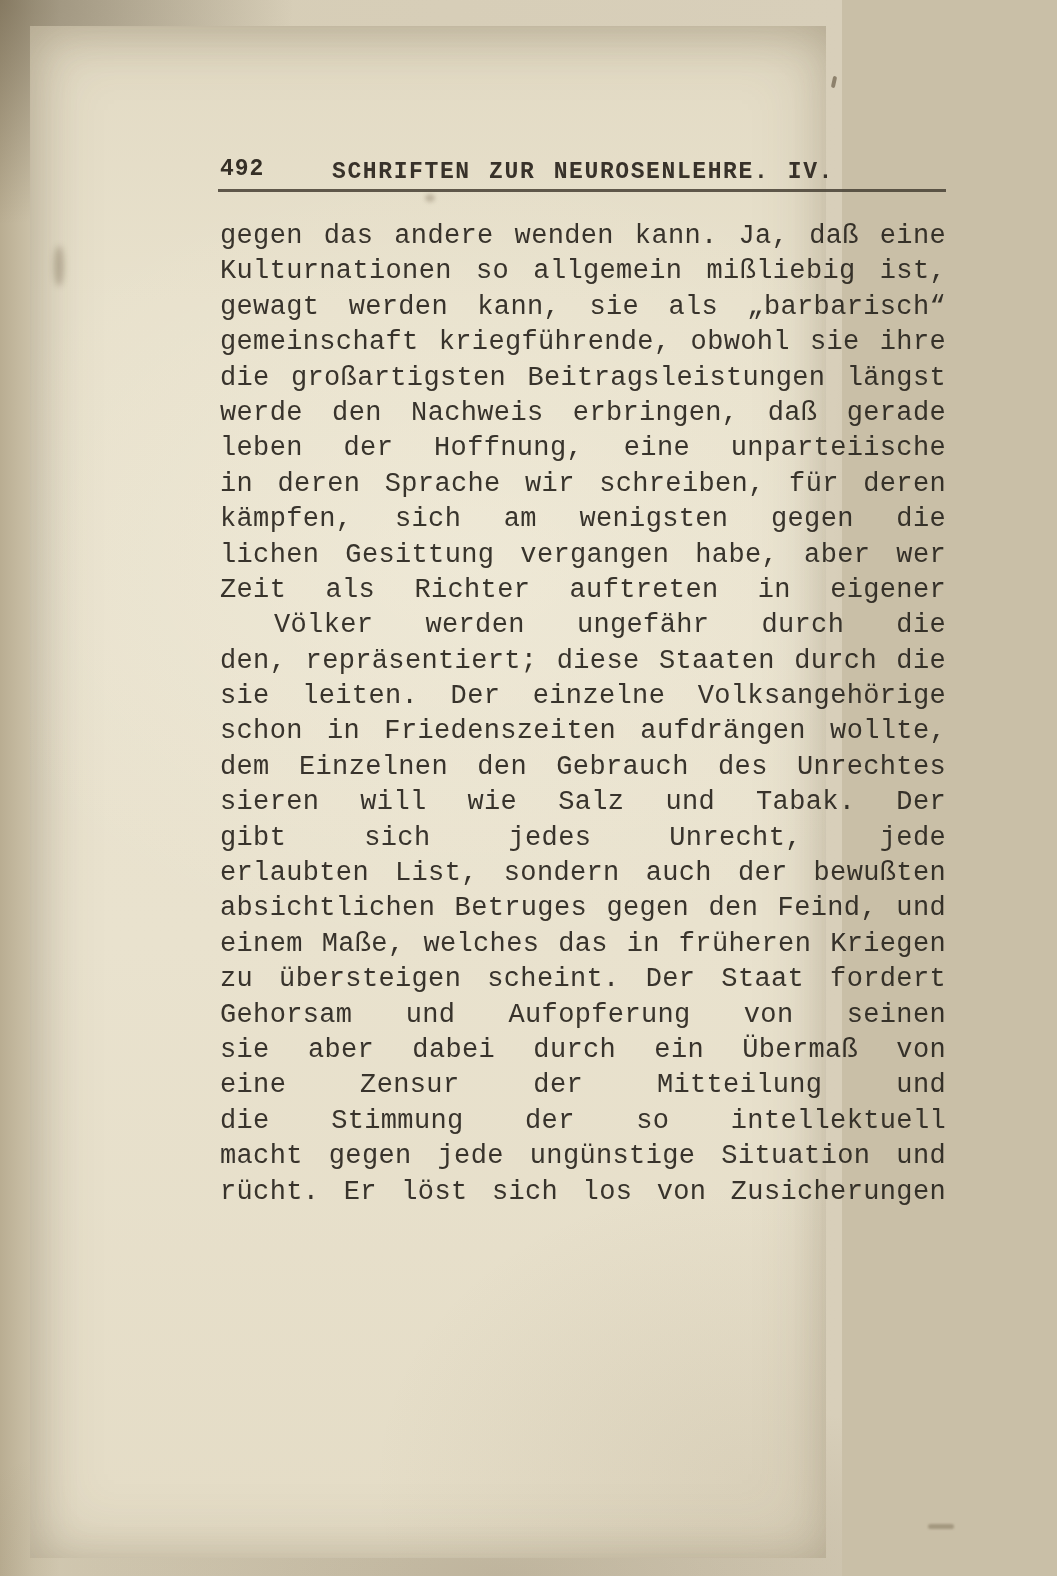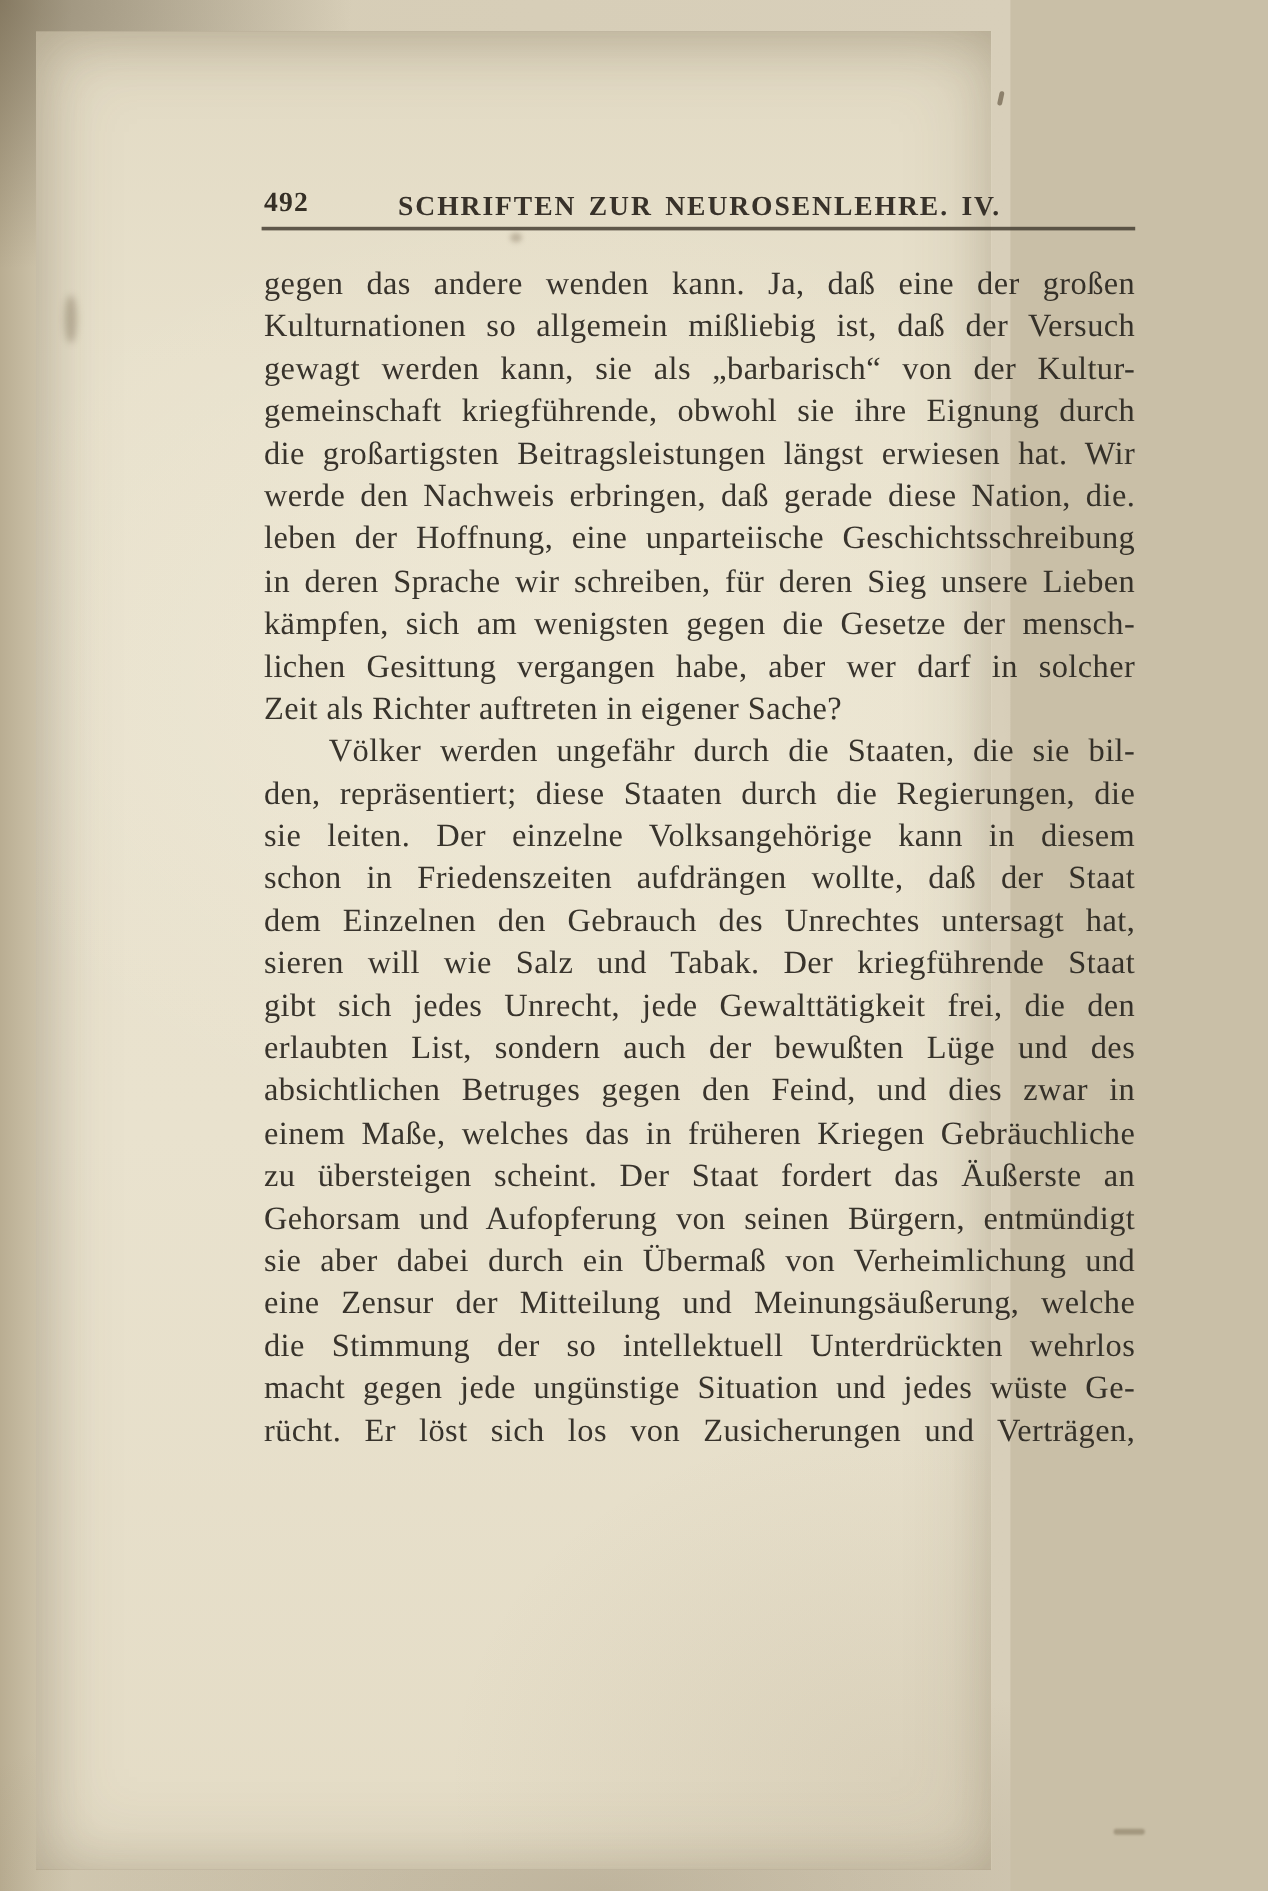--- a/index.html
+++ b/index.html
@@ -13,20 +13,21 @@
   }
   .scan {
     position: relative;
     width: 842px;
     height: 1576px;
     background:
       radial-gradient(ellipse 420px 320px at 0px 0px, rgba(70,58,38,0.45), rgba(70,58,38,0) 70%),
       radial-gradient(ellipse 300px 900px at 1057px 500px, rgba(104,88,60,0.28), rgba(104,88,60,0) 75%),
       radial-gradient(ellipse 800px 260px at 500px 1576px, rgba(104,88,60,0.22), rgba(104,88,60,0) 75%),
       linear-gradient(90deg, #b9ad92 0px, #cdc3aa 34px, #d6cdb6 60px, #d8cfba 100%);
+    font-family: Liberation Mono, monospace;
   }
   .page {
     position: absolute;
     left: 30px;
     top: 26px;
     right: 16px;
     bottom: 18px;
     background:
       radial-gradient(ellipse 700px 500px at 55% 35%, rgba(255,252,240,0.25), rgba(255,252,240,0) 80%),
       radial-gradient(ellipse 500px 400px at 90% 95%, rgba(120,100,70,0.10), rgba(120,100,70,0) 75%),

